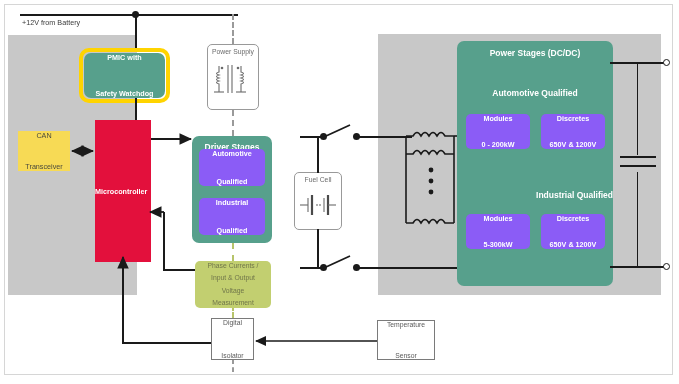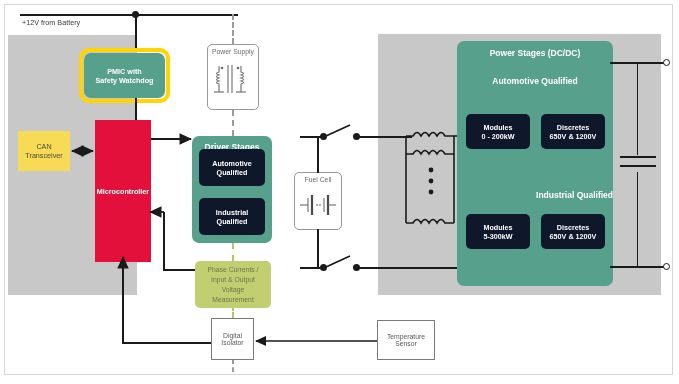--- a/index.html
+++ b/index.html
@@ -1,22 +1,22 @@
 <!DOCTYPE html>
 <html><head>
 <meta charset="utf-8">
 <style>
   html,body{margin:0;padding:0;background:#ffffff;}
   body{font-family:"Liberation Sans", sans-serif;}
   #stage{position:relative;width:679px;height:384px;background:#ffffff;overflow:hidden;}
   .outer-border{position:absolute;left:4px;top:4px;width:669px;height:371px;border:1px solid #d6d6d6;box-sizing:border-box;}
   .gray-panel{position:absolute;background:#c8c8c8;}
-  .box{position:absolute;box-sizing:border-box;display:flex;align-items:center;justify-content:center;text-align:center;}
+  .box{position:absolute;box-sizing:border-box;display:flex;align-items:center;justify-content:space-between;text-align:center;}
   .teal{background:#57a08c;color:#ffffff;border-radius:7px;font-weight:bold;}
-  .teal-inner{background:#0f172a;color:#ffffff;border-radius:5px;font-weight:bold;}
+  .teal-inner{background:#8b5cf6;color:#ffffff;border-radius:5px;font-weight:bold;}
   .red{background:#e3103c;color:#ffffff;font-weight:bold;}
   .yellow{background:#f7da55;color:#4a4a3c;}
   .olive{background:#c2cf70;color:#70764a;border-radius:5px;}
   .white-sym{background:#ffffff;border:1px solid #999999;border-radius:5px;color:#6b6b6b;}
   .white-plain{background:#ffffff;border:1px solid #7a7a7a;color:#5a5a5a;}
   .pmic-ring{position:absolute;border:4px solid #ffd400;border-radius:10px;box-sizing:border-box;}
   .label{position:absolute;color:#3a3a3a;}
   .wire{position:absolute;background:#1a1a1a;}
   .wire-h{height:1.6px;}
   .wire-v{width:1.6px;}
@@ -182,21 +182,21 @@
     <circle cx="27" cy="66" r="2.4" fill="#1a1a1a"></circle>
     <path d="M2,97 L9,97 q4,-7 8,0 q4,-7 8,0 q4,-7 8,0 q4,-7 8,0 L50,97" fill="none" stroke="#1a1a1a" stroke-width="1.6"></path>
     <line x1="50" y1="10" x2="50" y2="97" stroke="#1a1a1a" stroke-width="1.6"></line>
     <line x1="50" y1="10" x2="58" y2="10" stroke="#1a1a1a" stroke-width="1.6"></line>
   </svg>
 
   <div class="box teal" style="left:457px;top:41px;width:156px;height:245px;flex-direction:column;justify-content:flex-start;padding-top:7px;">
     <span class="t-title">Power Stages (DC/DC)</span>
   </div>
 
-  <div class="label t-title" style="left:457px;top:76px;width:156px;text-align:center;color:#ffffff;font-weight:bold;">Automotive Qualified</div>
+  <div class="label t-title" style="left:457px;top:88px;width:156px;text-align:center;color:#ffffff;font-weight:bold;">Automotive Qualified</div>
   <div class="box teal-inner" style="left:466px;top:114px;width:64px;height:35px;flex-direction:column;">
     <span class="t-small">Modules</span>
     <span class="t-small">0 - 200kW</span>
   </div>
   <div class="box teal-inner" style="left:541px;top:114px;width:64px;height:35px;flex-direction:column;">
     <span class="t-small">Discretes</span>
     <span class="t-small">650V &amp; 1200V</span>
   </div>
 
   <div class="label t-title" style="left:457px;top:190px;width:156px;text-align:right;color:#ffffff;font-weight:bold;">Industrial Qualified</div>

